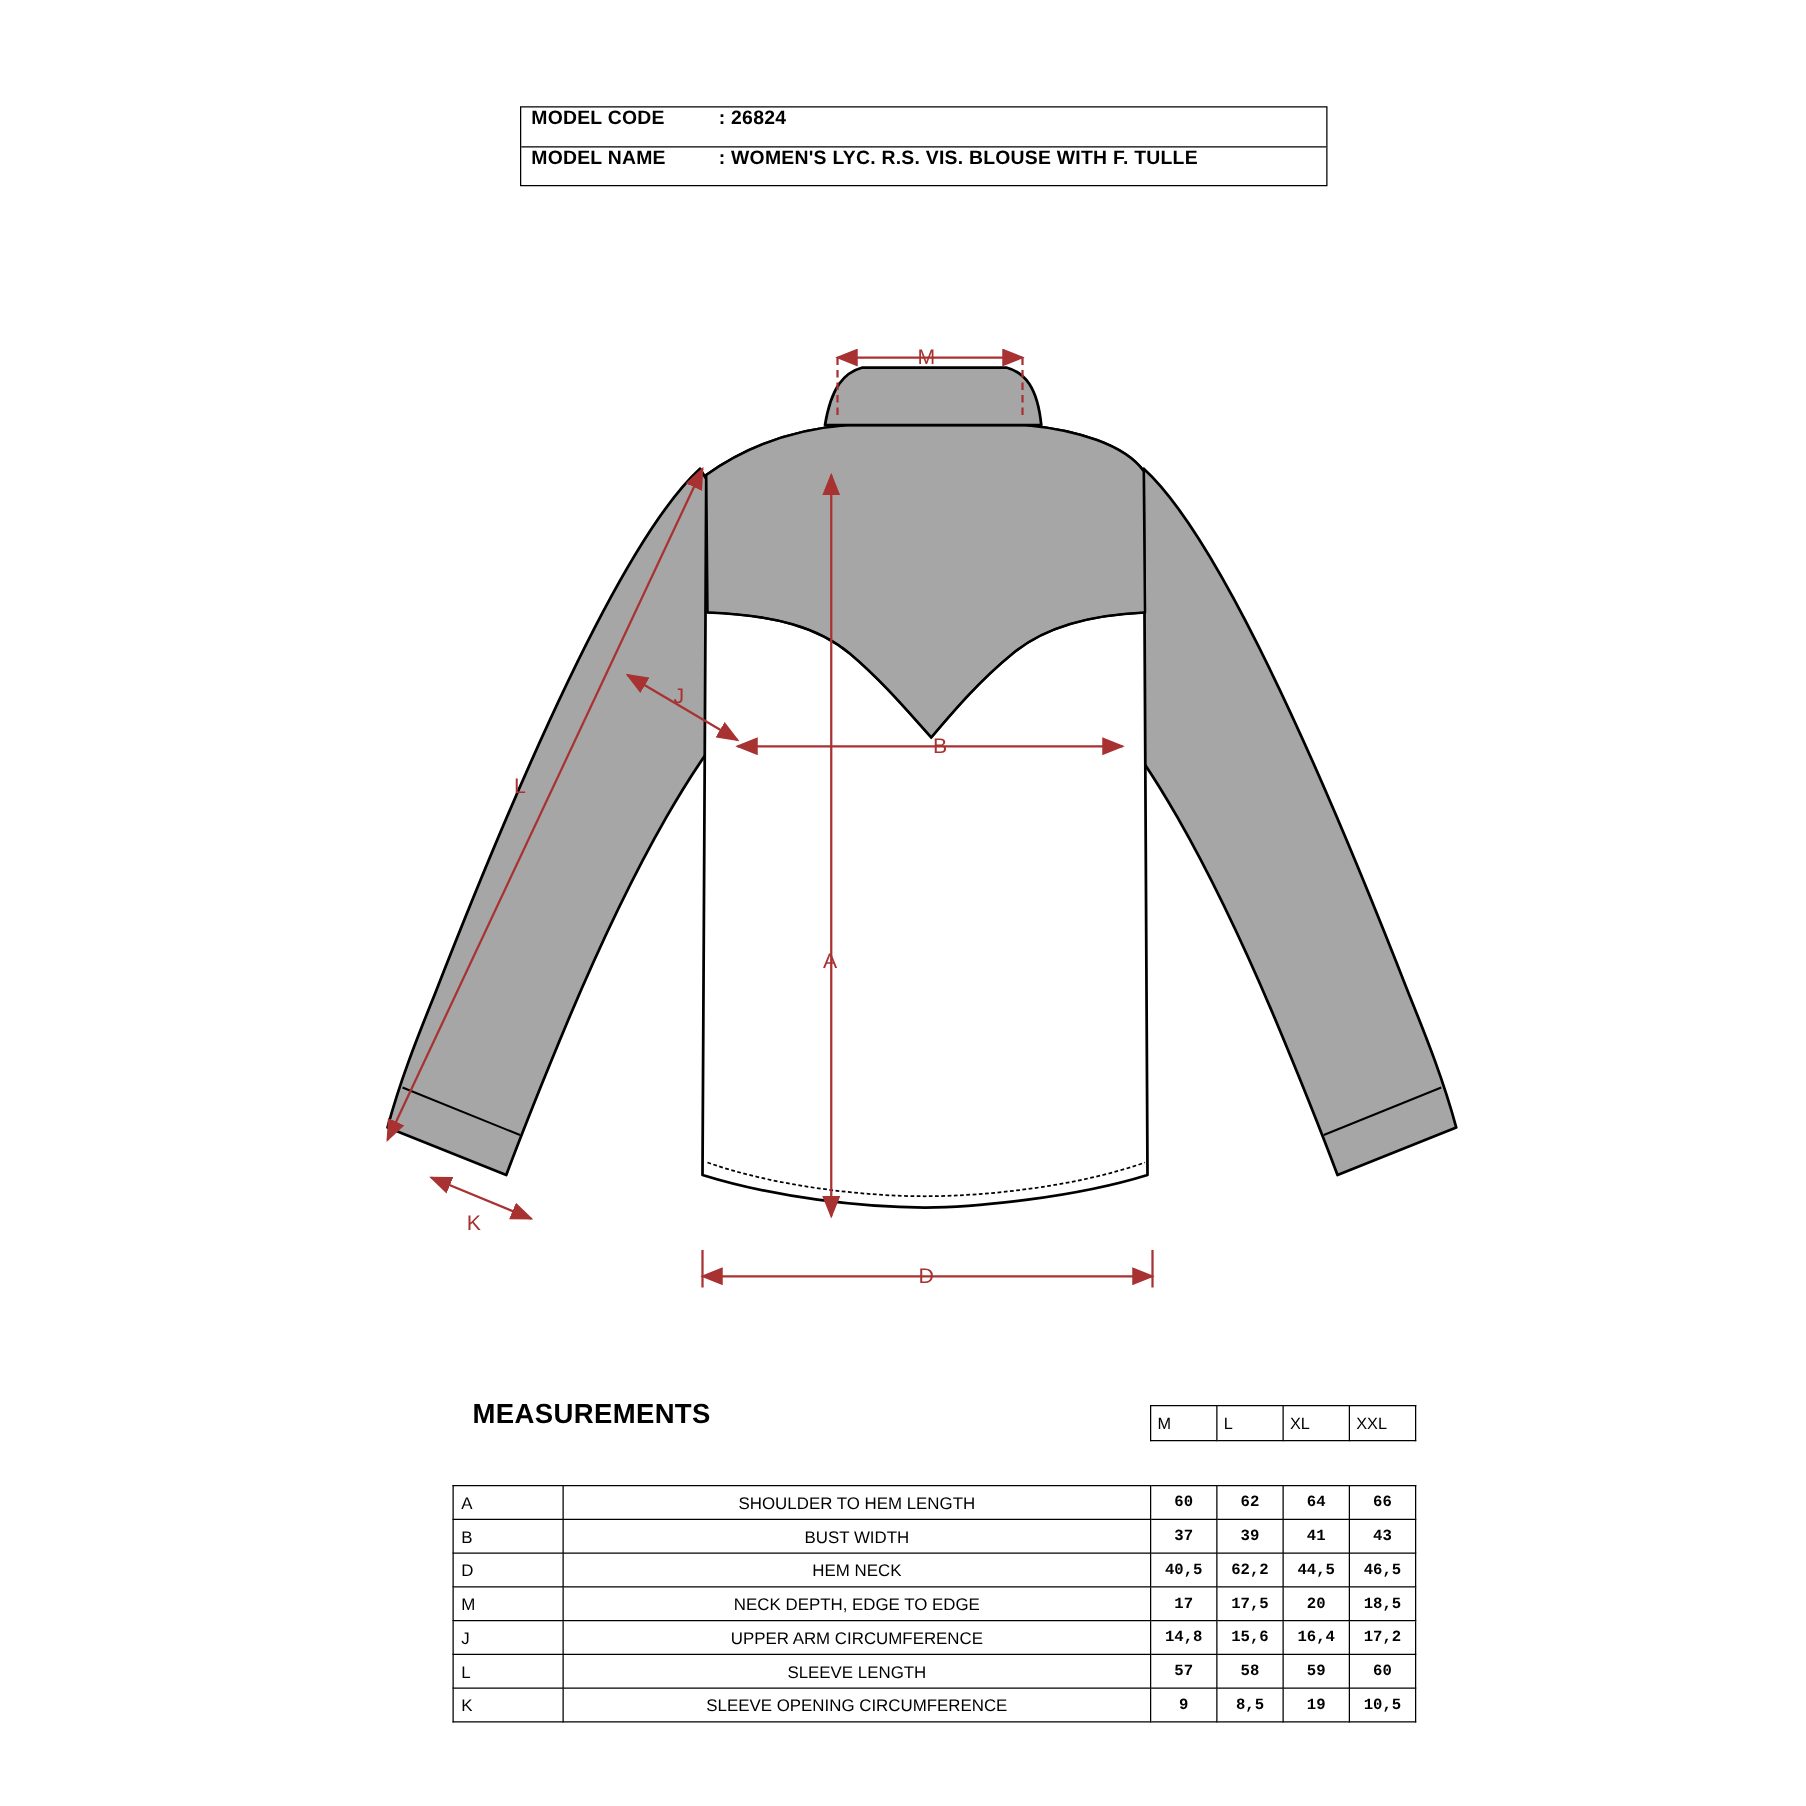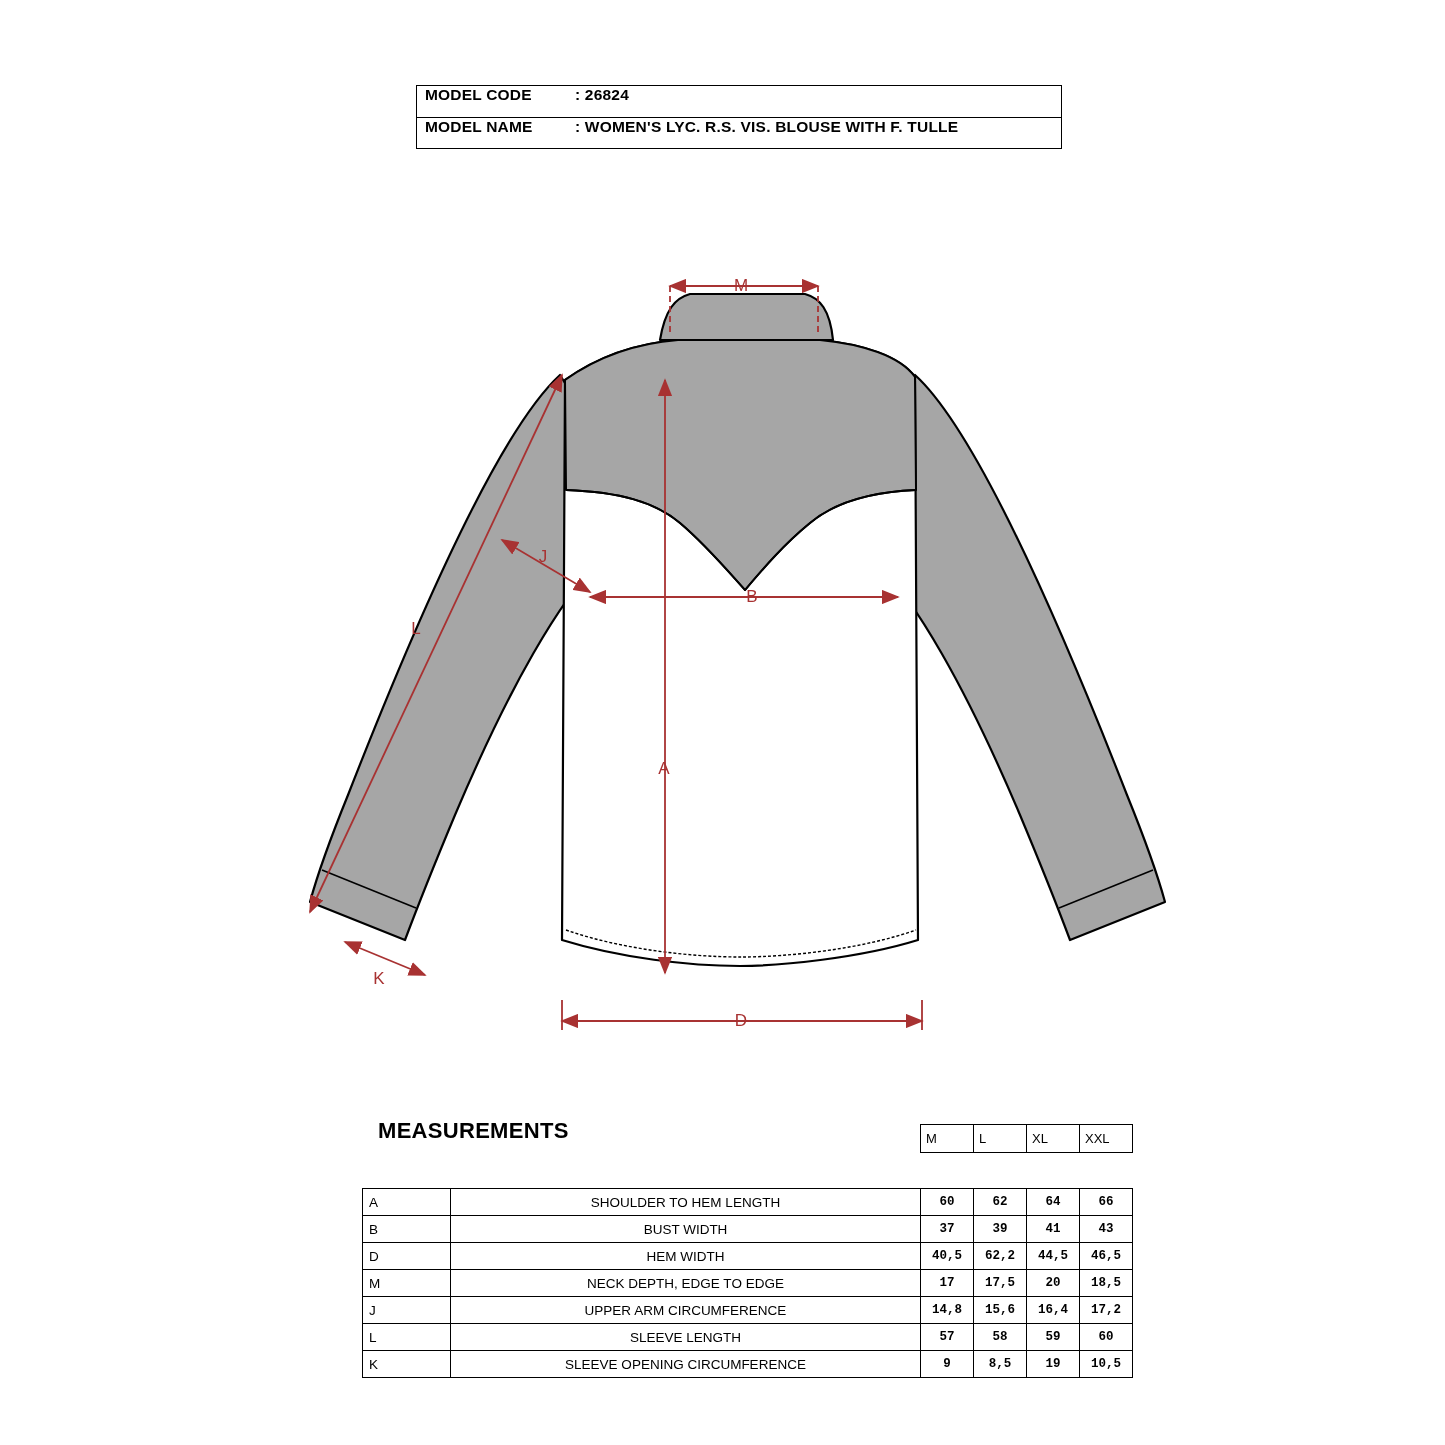--- a/index.html
+++ b/index.html
@@ -217,21 +217,21 @@
     <tr>
       <td class="col-code">B</td>
       <td class="col-desc">BUST WIDTH</td>
       <td class="col-val">37</td>
       <td class="col-val">39</td>
       <td class="col-val">41</td>
       <td class="col-val">43</td>
     </tr>
     <tr>
       <td class="col-code">D</td>
-      <td class="col-desc">HEM WIDTH</td>
+      <td class="col-desc">HEM NECK</td>
       <td class="col-val">40,5</td>
       <td class="col-val">62,2</td>
       <td class="col-val">44,5</td>
       <td class="col-val">46,5</td>
     </tr>
     <tr>
       <td class="col-code">M</td>
       <td class="col-desc">NECK DEPTH, EDGE TO EDGE</td>
       <td class="col-val">17</td>
       <td class="col-val">17,5</td>

